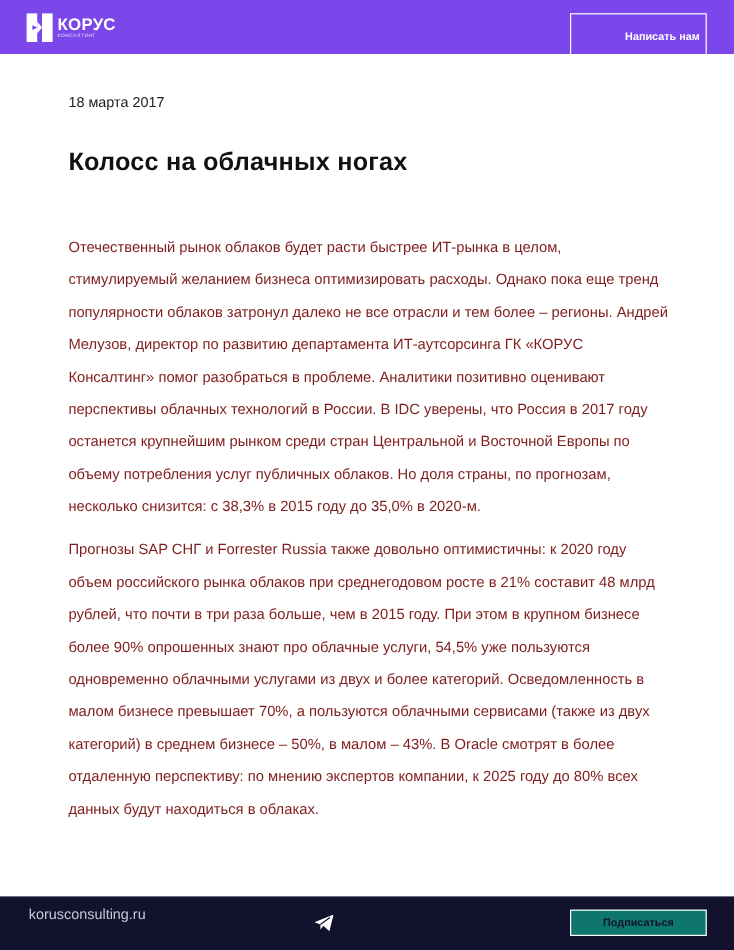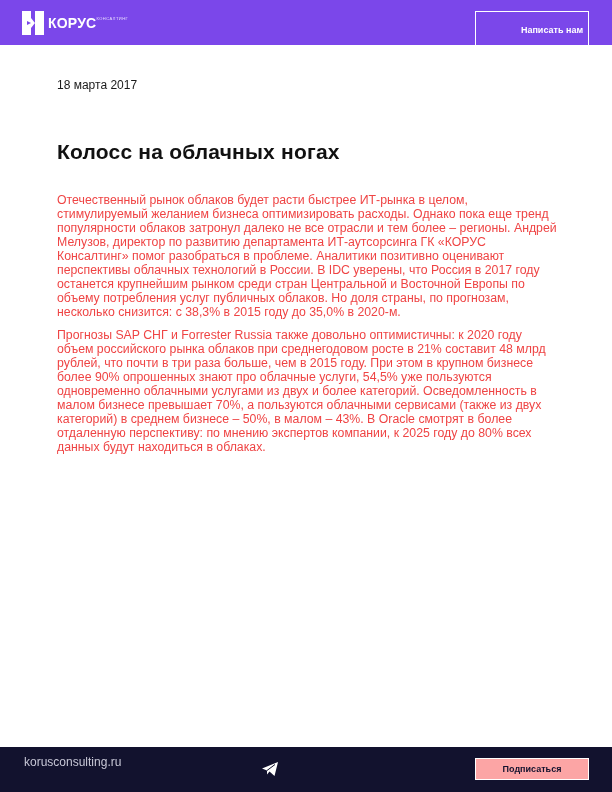--- a/index.html
+++ b/index.html
@@ -6,48 +6,48 @@
   html, body { width: 612px; height: 792px; overflow: hidden; background: #ffffff; }
   body { font-family: "Liberation Sans", "DejaVu Sans", sans-serif; color: #1a1a2e; position: relative; }
 
   .header {
     position: absolute; left: 0; top: 0; width: 612px; height: 45px;
     background: #7b47ea;
   }
   .logo { position: absolute; left: 22px; top: 11px; height: 24px; display: flex; align-items: center; }
   .logo-mark { width: 22px; height: 24px; position: relative; }
   .logo-mark svg { display: block; }
-  .logo-text { margin-left: 4px; display: flex; flex-direction: row; justify-content: center; }
+  .logo-text { margin-left: 4px; display: flex; flex-direction: column; justify-content: center; }
   .logo-name { color: #ffffff; font-weight: bold; font-size: 14px; letter-spacing: 0.2px; line-height: 14px; }
   .logo-sub { color: #e8defc; font-size: 4px; line-height: 6px; letter-spacing: 0.5px; }
 
   .btn-write {
     position: absolute; left: 475px; top: 11px; width: 114px; height: 38px;
     border: 1px solid #ffffff; color: #ffffff; background: transparent;
     font-size: 9px; font-weight: bold; display: flex; align-items: center; justify-content: center;
     font-family: "Liberation Sans", sans-serif;
     padding-left: 40px;
   }
 
   .date { position: absolute; left: 57px; top: 78px; font-size: 12px; color: #1a1a1a; }
-  .title { position: absolute; left: 57px; top: 124px; font-size: 21px; font-weight: bold; color: #111111; letter-spacing: 0.2px; margin-top: 16px; }
+  .title { position: absolute; left: 57px; top: 124px; font-size: 21px; font-weight: bold; color: #111111; letter-spacing: 0.2px; }
 
   .article { position: absolute; left: 57px; top: 193px; width: 502px; }
-  .article p { font-size: 12.3px; line-height: 14px; color: #ef4444; margin-bottom: 9px; }
+  .article p { font-size: 12.3px; line-height: 27px; color: #7f1d1d; margin-bottom: 9px; }
 
   .footer {
     position: absolute; left: 0; top: 747px; width: 612px; height: 45px;
     background: #12122e;
   }
   .footer-site { position: absolute; left: 24px; top: 0; height: 29px; display: flex; align-items: center; color: #c7c7d6; font-size: 12px; }
   .tg { position: absolute; left: 262px; top: 15px; width: 16px; height: 14px; }
   .tg-text { position: absolute; left: 286px; top: 0; height: 45px; display: flex; align-items: center; color: #c7c7d6; font-size: 9.5px; }
   .btn-sub {
     position: absolute; left: 475px; top: 11px; width: 114px; height: 22px;
-    background: #fca5a5; border: 1px solid #ffffff; color: #12122e;
+    background: #0f766e; border: 1px solid #ffffff; color: #12122e;
     font-size: 9px; font-weight: bold; display: flex; align-items: center; justify-content: center;
     font-family: "Liberation Sans", sans-serif;
   }
 </style>
 </head>
 <body>
 
 <header class="header">
   <div class="logo">
     <span class="logo-mark">

